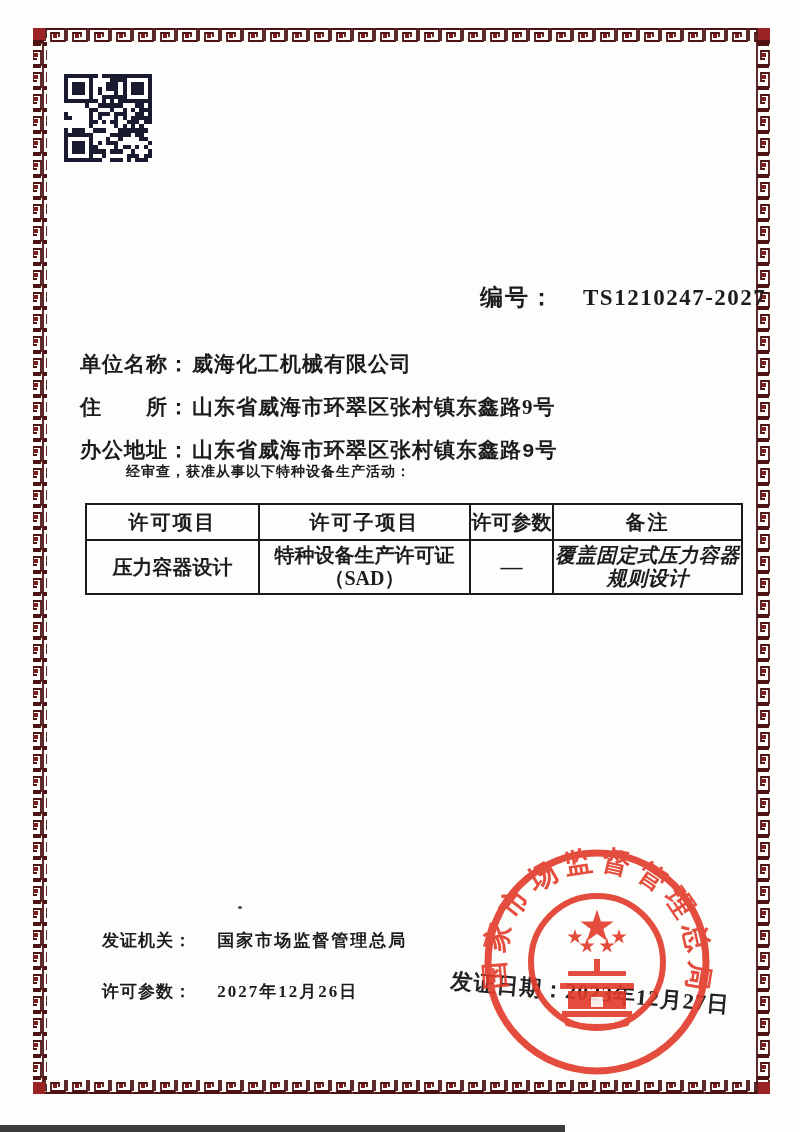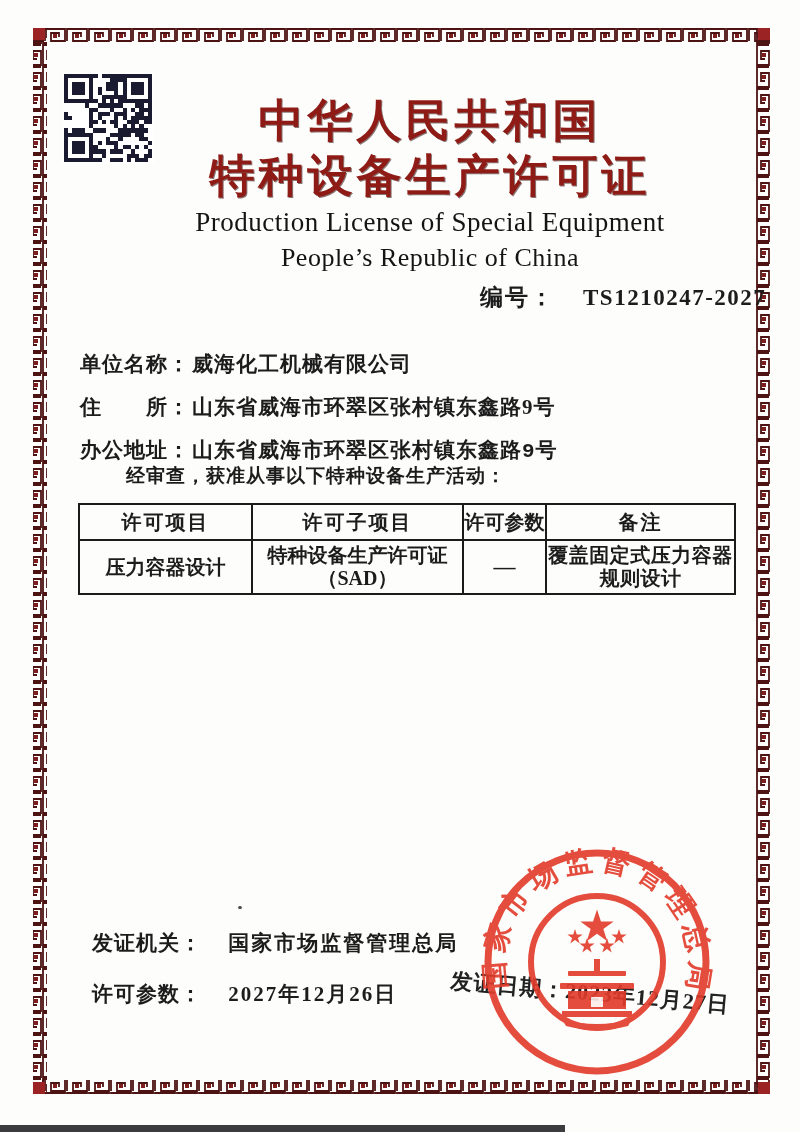--- a/index.html
+++ b/index.html
@@ -29,37 +29,37 @@
   .t-en{font-size:27px;line-height:33px;color:#141414;letter-spacing:.5px;margin-top:2px;}
   .t-en2{font-size:26px;}
   
   .serial{position:absolute;left:480px;top:282px;font-size:23px;font-weight:700;white-space:nowrap;}
   .serial .lab{letter-spacing:2px;}
   .serial .val{margin-left:28px;letter-spacing:1.5px;font-family:"Liberation Serif", serif;}
   
   .frow{position:absolute;left:80px;white-space:nowrap;font-size:21px;font-weight:700;letter-spacing:1px;}
   .frow .flab{display:inline-block;width:112px;}
   .frow .fval{position:absolute;left:112px;white-space:nowrap;}
-  .intro{position:absolute;left:126px;top:463px;font-size:19px;font-weight:700;letter-spacing:1px;}
+  .intro{position:absolute;left:126px;top:463px;font-size:14px;font-weight:700;letter-spacing:1px;}
   
   table.lic{
-    position:absolute;left:78px;top:503px;width:656px;
+    position:absolute;left:85px;top:503px;width:656px;
     border-collapse:collapse;table-layout:fixed;
     font-size:20px;font-weight:700;padding-left:16px;
   }
   table.lic th,table.lic td{
     border:2px solid #1b1b1b;text-align:center;vertical-align:middle;
     padding:0;line-height:1.15;
   }
   table.lic th{height:34px;letter-spacing:2px;font-weight:700;}
   table.lic td{height:52px;}
-  td.remark{text-align:left;padding:2px 2px 2px 4px;letter-spacing:.5px;line-height:1.12;}
+  td.remark{text-align:left;padding:2px 2px 2px 4px;letter-spacing:.5px;line-height:1.12;font-style:italic;}
   .dash{font-size:22px;}
   
-  .brow{position:absolute;left:92px;white-space:nowrap;font-size:21px;font-weight:700;letter-spacing:1px;}
+  .brow{position:absolute;left:102px;white-space:nowrap;font-size:17px;font-weight:700;letter-spacing:1px;}
   .brow .bval{margin-left:20px;letter-spacing:2px;}
   
   .issue-date{
     position:absolute;left:452px;top:966px;font-size:22px;font-weight:700;
     white-space:nowrap;transform:rotate(5deg);transform-origin:left top;
     letter-spacing:1px;color:#222;
   }
   
   .seal-svg{position:absolute;left:480px;top:845px;pointer-events:none;}
   
@@ -529,26 +529,20 @@
       <span class="on"></span>
       <span></span>
       <span class="on"></span>
       <span></span>
       <span class="on"></span>
       <span class="on"></span>
       <span class="on"></span>
       <span></span>
     </div>
 
-  <div class="titles">
-    <div class="t-cn">中华人民共和国</div>
-    <div class="t-cn">特种设备生产许可证</div>
-    <div class="t-en">Production License of Special Equipment</div>
-    <div class="t-en t-en2">People’s Republic of China</div>
-  </div>
 
   <div class="serial">
     <span class="lab">编号：</span><span class="val">TS1210247-2027</span>
   </div>
 
   <div class="frow" style="top:350px;">
     <span class="flab">单位名称：</span>
     <span class="fval">威海化工机械有限公司</span>
   </div>
   <div class="frow" style="top:393px;">

